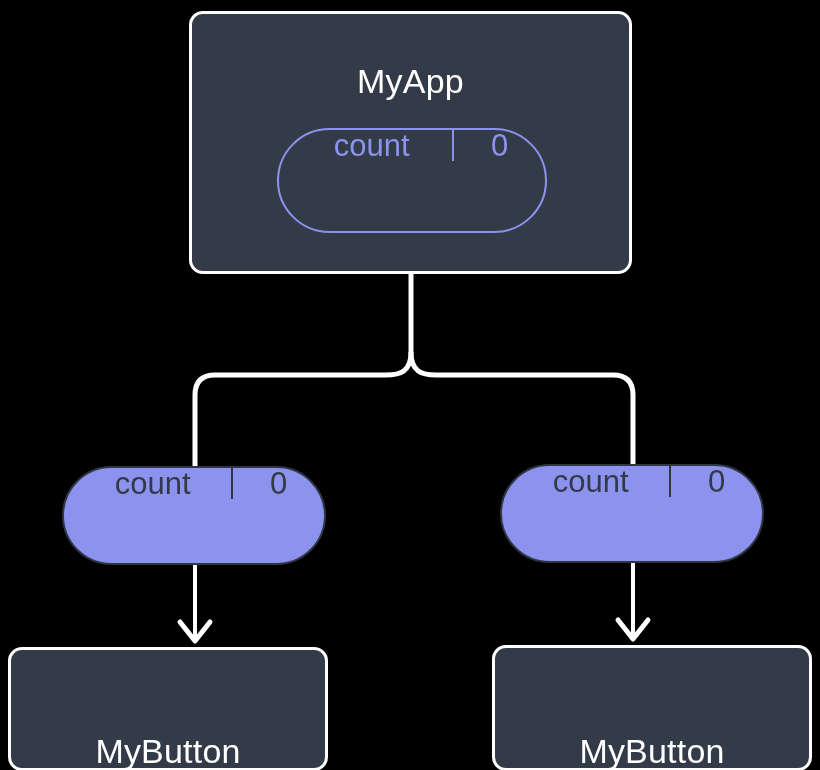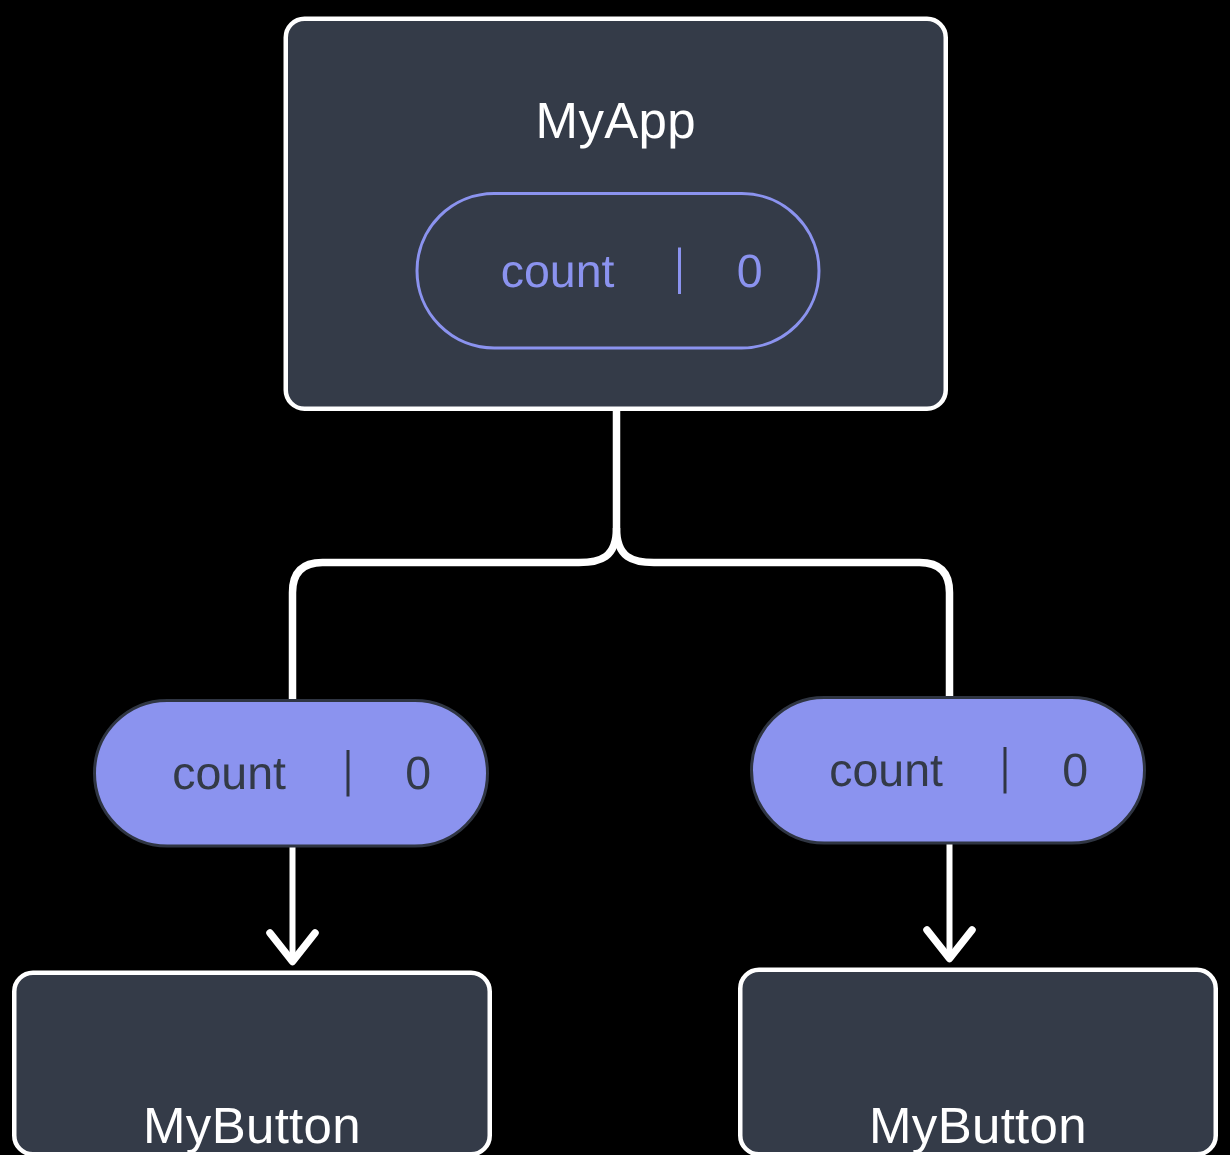--- a/index.html
+++ b/index.html
@@ -77,21 +77,21 @@
   #node-mybutton-right {
     left: 492px;
     top: 645px;
     width: 320px;
     height: 126px;
   }
   
   .state-pill {
     position: absolute;
     display: flex;
-    align-items: center;
+    align-items: flex-start;
     box-sizing: border-box;
     border-radius: 999px;
     overflow: hidden;
     z-index: 2;
   }
   .pill-name,
   .pill-value {
     display: flex;
     align-items: center;
     justify-content: center;

